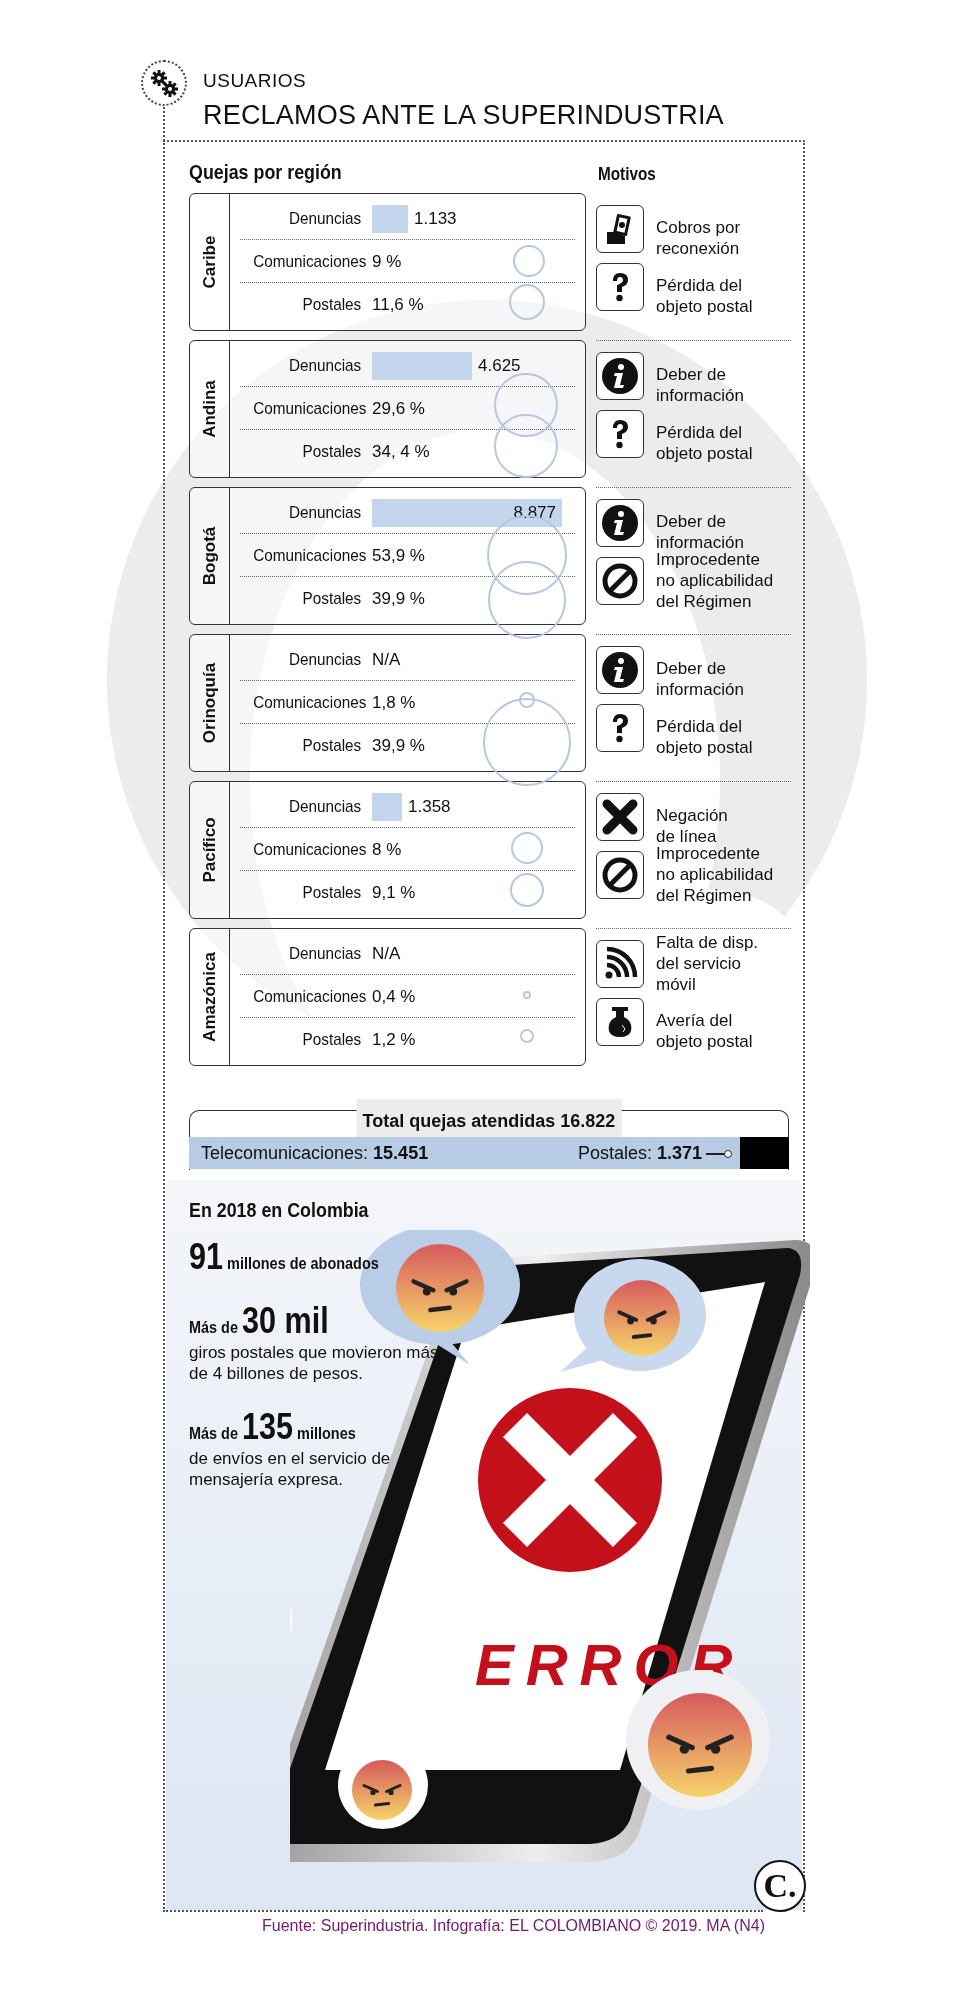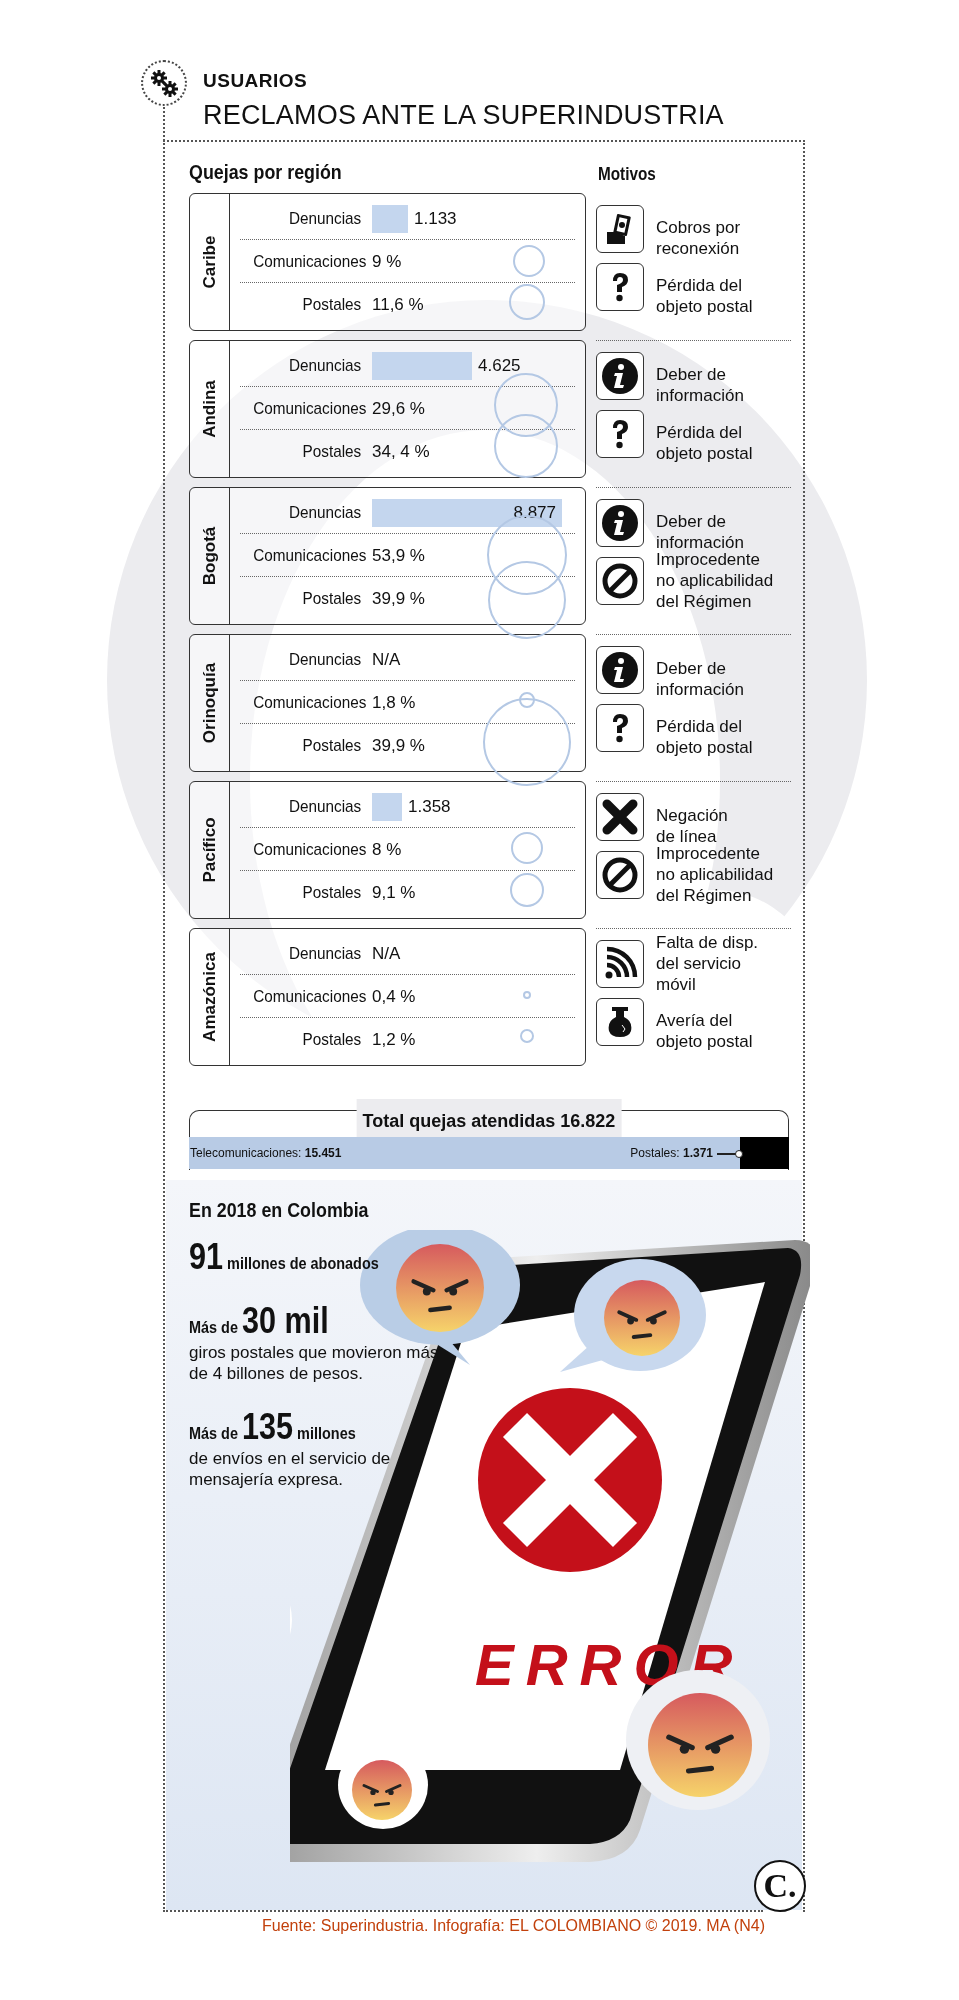--- a/index.html
+++ b/index.html
@@ -5,21 +5,21 @@
   * { box-sizing: border-box; margin: 0; padding: 0; }
   html, body { width: 959px; height: 2000px; background: #ffffff; overflow: hidden; }
   body { position: relative; font-family: "Liberation Sans", sans-serif; color: #111; }
 
   .frame-dots-v { position: absolute; left: 163px; top: 100px; width: 0; height: 1812px; border-left: 2px dotted #555; }
   .frame-dots-v.right { left: 803px; top: 140px; height: 1772px; }
   .frame-dots-h { position: absolute; left: 163px; top: 140px; width: 642px; height: 0; border-top: 2px dotted #555; }
   .frame-dots-h.bottom { top: 1910px; width: 600px; }
 
   .gear-badge { position: absolute; left: 141px; top: 60px; width: 46px; height: 46px; border-radius: 50%; border: 2px dotted #444; background: #fff; display:flex; align-items:center; justify-content:center; }
-  .kicker { position: absolute; left: 203px; top: 70px; font-weight: 700; font-size: 19px; letter-spacing: 0.5px; }
+  .kicker { position: absolute; left: 203px; top: 70px; font-weight: 400; font-size: 19px; letter-spacing: 0.5px; }
   .title { position: absolute; left: 203px; top: 100px; font-size: 27px; font-weight: 400; letter-spacing: 0.2px; }
 
   .bg-logo { position: absolute; left: 107px; top: 300px; width: 760px; height: 760px; border-radius: 50%; background: #ececef; z-index: 0; }
   .bg-logo-inner { position: absolute; left: 250px; top: 430px; width: 470px; height: 700px; border-radius: 50%; background: #ffffff; z-index: 0; }
   .bg-logo-dot { position: absolute; left: 610px; top: 890px; width: 210px; height: 210px; border-radius: 50%; background: #ffffff; z-index: 0; }
   .bottom-bg { position: absolute; left: 166px; top: 1180px; width: 636px; height: 730px; background: linear-gradient(180deg,#f4f6fa 0%,#dde6f3 100%); z-index: 0; }
 
   .section-head { position: absolute; font-weight: 700; font-size: 21px; z-index: 2; font-family: "Liberation Sans", sans-serif; transform: scaleX(0.85); transform-origin: left; }
   .motivos-head { font-size: 18px; }
 
@@ -37,37 +37,37 @@
 
   .motivo-group { position: absolute; left: 596px; width: 200px; z-index: 2; }
   .motivo { position: relative; height: 58px; display: flex; align-items: flex-start; }
   .motivo-icon { width: 48px; height: 48px; border: 1.5px solid #333; border-radius: 6px; background: #fff; display:flex; align-items:center; justify-content:center; flex-shrink: 0; }
   .motivo-text { margin-left: 12px; font-size: 17px; line-height: 21px; margin-top: 12px; }
   .motivo-sep { position: absolute; left: 596px; width: 195px; border-top: 1.5px dotted #666; z-index: 2; }
 
   .total-box { position: absolute; left: 189px; top: 1110px; width: 600px; height: 60px; border: 1.5px solid #333; border-bottom: none; border-radius: 10px 10px 0 0; z-index: 2; }
   .total-title { position: absolute; left: 50%; top: -12px; transform: translateX(-50%); background: #ececef; padding: 12px 6px; font-weight: 700; font-size: 18px; white-space: nowrap; }
   .total-bar { position: absolute; left: 189px; top: 1137px; width: 600px; height: 32px; z-index: 2; display: flex; }
-  .total-tele { flex: 0 0 551px; background: #b8cbe5; display: flex; align-items: center; justify-content: space-between; padding: 0 1px; font-size: 12px; }
+  .total-tele { flex: 0 0 551px; background: #b8cbe5; display: flex; align-items: center; justify-content: space-between; padding: 0 12px; font-size: 18px; }
   .total-post { flex: 1; background: #000; }
   .leader-dot { display:inline-block; width: 22px; height: 1.5px; background:#222; margin-left: 4px; vertical-align: middle; position: relative; }
   .leader-dot::after { content:""; position:absolute; right:-4px; top:-3px; width:6px; height:6px; border-radius:50%; border:1.5px solid #222; background:#fff; }
 
   .stats { position: absolute; left: 189px; z-index: 3; width: 250px; }
   .stats-head { font-weight: 700; font-size: 21px; transform: scaleX(0.85); transform-origin: left; white-space: nowrap; }
   .stat-block { margin-top: 10px; }
   .stat-lead { font-weight: 700; white-space: nowrap; transform: scaleX(0.85); transform-origin: left; }
   .stat-big { font-size: 36px; font-weight: 700; }
   .stat-mid { font-size: 17px; font-weight: 700; }
   .stat-body { font-size: 17px; line-height: 21px; }
 
   .phone-wrap { position: absolute; left: 290px; top: 1230px; width: 520px; height: 640px; z-index: 1; }
 
   .logo-c { position: absolute; left: 754px; top: 1860px; width: 52px; height: 52px; border-radius: 50%; border: 2px solid #111; background: #fff; display: flex; align-items: center; justify-content: center; font-family: "Liberation Serif", serif; font-weight: 700; font-size: 34px; z-index: 4; }
-  .source { position: absolute; left: 262px; top: 1917px; font-size: 16px; color: #c2410c; white-space: nowrap; }
+  .source { position: absolute; left: 262px; top: 1917px; font-size: 16px; color: #701a75; white-space: nowrap; }
 </style>
 </head>
 <body>
 
 <div class="bg-logo"></div>
 <div class="bg-logo-inner"></div>
 <div class="bg-logo-dot"></div>
 <div class="bottom-bg"></div>
 
 <div class="frame-dots-v"></div>

